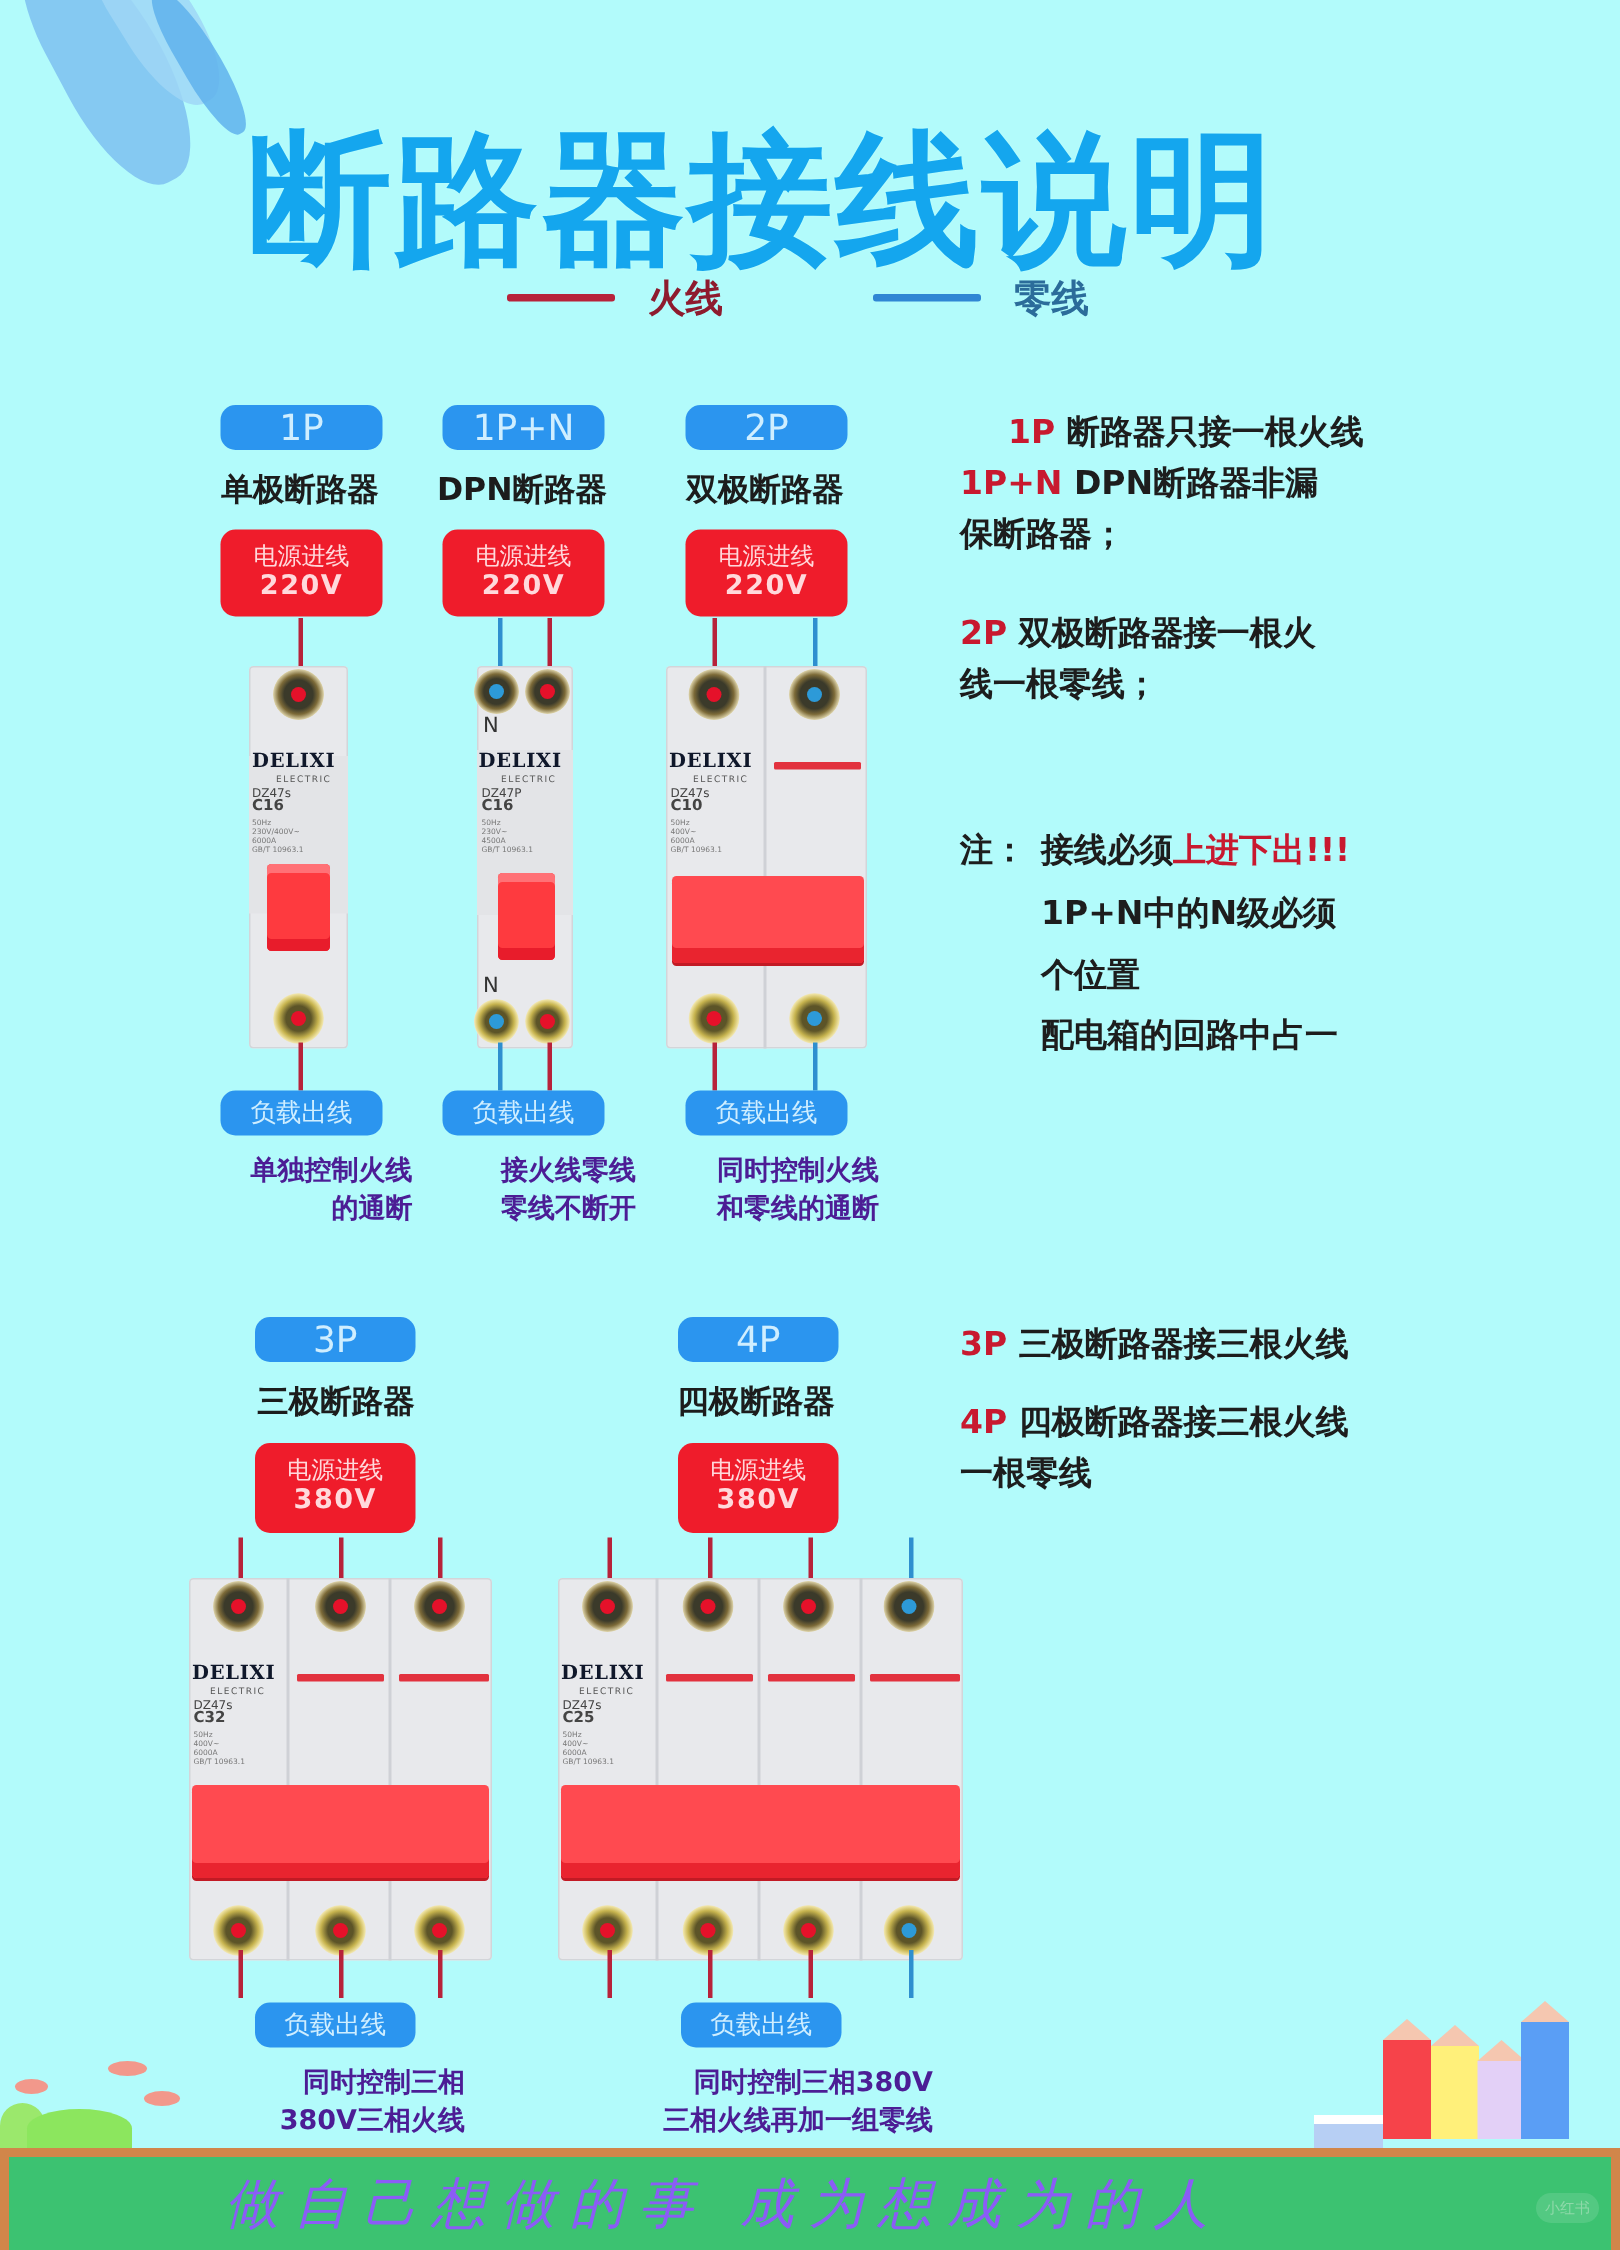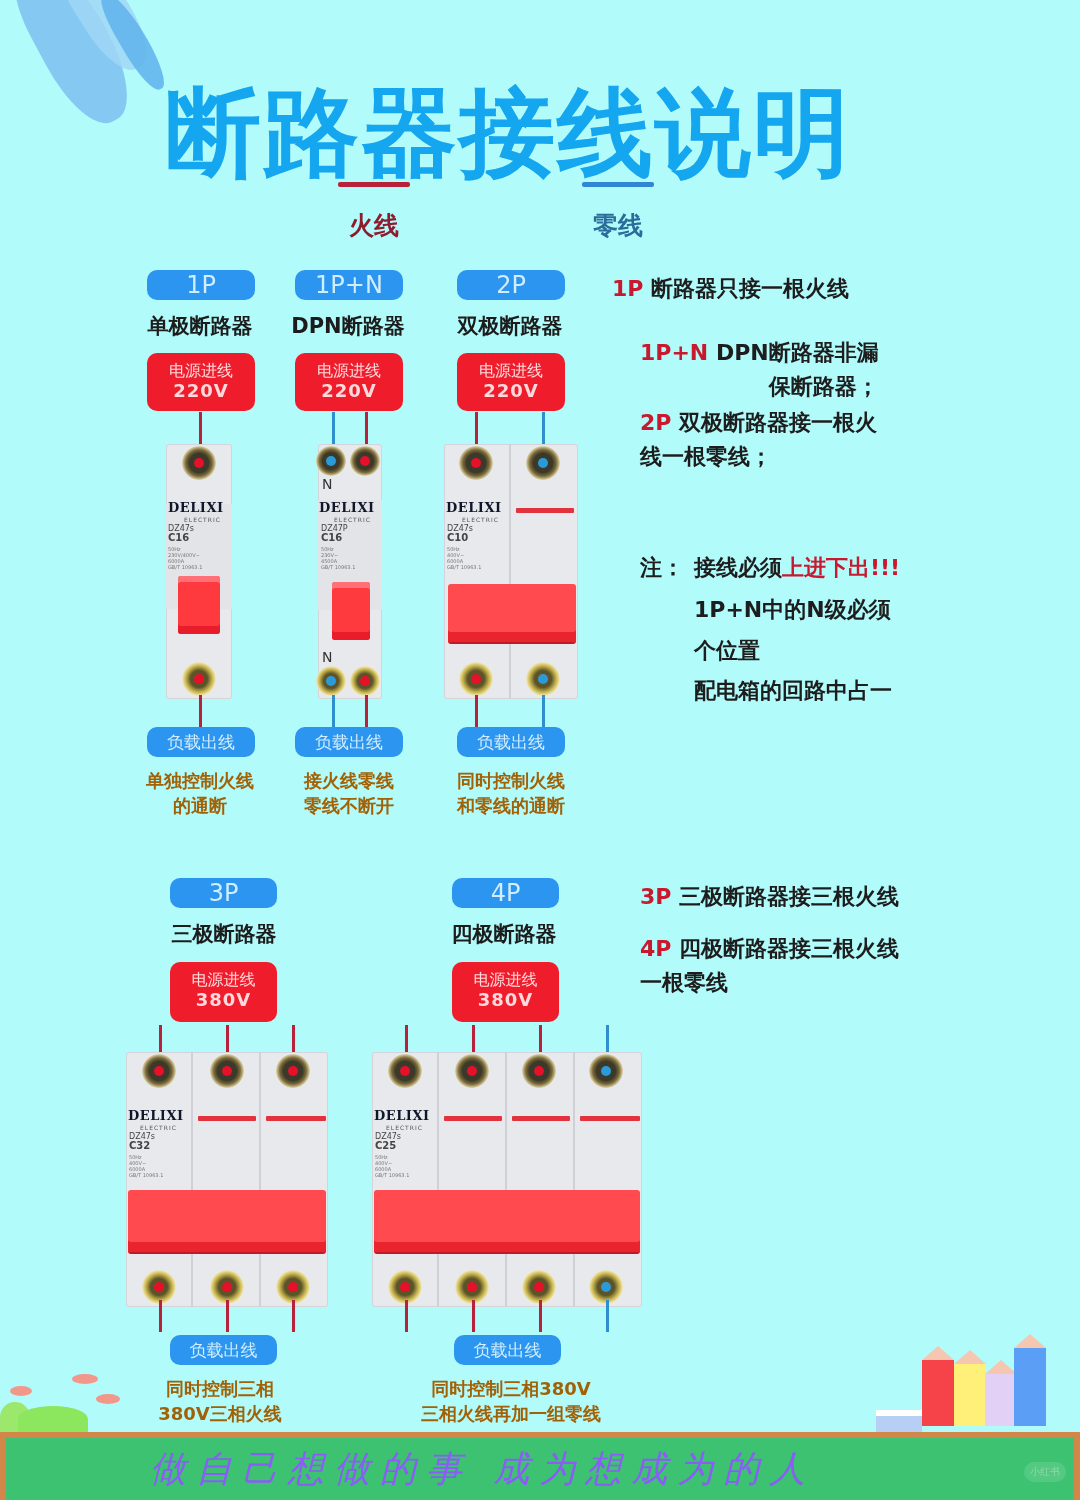--- a/index.html
+++ b/index.html
@@ -14,37 +14,37 @@
 
   
   .brush { position: absolute; transform-origin: top left; border-radius: 40% 60% 50% 50%; opacity: .85; }
 
   .main-title {
     position: absolute; left: 165px; top: 70px; width: 720px;
     font-size: 96px; font-weight: bold; color: #14a6ee; letter-spacing: 2px;
     text-shadow: 0 0 2px #bff;
     white-space: nowrap;
   }
-  .legend { position: absolute; top: 182px; display: flex; align-items: center; gap: 22px; font-size: 25px; font-weight: bold; flex-direction: column; }
+  .legend { position: absolute; top: 182px; display: flex; align-items: center; gap: 22px; font-size: 25px; font-weight: bold; }
   .legend .line { width: 72px; height: 5px; border-radius: 2px; }
 
   .pill {
     position: absolute; height: 30px; border-radius: 10px;
     background: #2b95ef; color: #cfeeff;
     font-size: 24px; text-align: center; line-height: 30px;
     font-family: "DejaVu Sans", sans-serif;
   }
   .pill.small { font-size: 17px; }
   .type-name { position: absolute; font-size: 21px; font-weight: bold; text-align: center; color: #1c1c1c; white-space: nowrap; }
   .supply {
     position: absolute; background: #ef1c2b; border-radius: 10px;
     color: #ffd9dc; text-align: center; font-size: 16px; line-height: 20px; padding-top: 8px;
   }
   .supply .v { font-size: 18px; font-weight: bold; letter-spacing: 1px; }
-  .caption { position: absolute; text-align: center; color: #a16207; font-size: 18px; font-weight: bold; line-height: 25px; white-space: nowrap; }
+  .caption { position: absolute; text-align: right; color: #4c1d95; font-size: 18px; font-weight: bold; line-height: 25px; white-space: nowrap; }
 
   .wire { position: absolute; width: 3px; }
   .wire.red { background: #b7223a; }
   .wire.blue { background: #2e8fcf; }
 
   
   .breaker { position: absolute; background: #e8e9ec; border-radius: 3px; box-shadow: inset 0 0 0 1px #d3d5d9; }
   .pole { position: absolute; top: 0; bottom: 0; border-right: 2px solid #cfd1d6; }
   .pole:last-child { border-right: none; }
   .terminal {
@@ -195,24 +195,24 @@
     </div>
 </div>
 <div class="wire red" style="left:475px;top:695px;height:32px;"></div>
 <div class="wire blue" style="left:542px;top:695px;height:32px;"></div>
 <div class="pill small" style="left:457px;top:727px;width:108px;">负载出线</div>
 <div class="caption" style="left:436px;top:768px;width:150px;">
   <div>同时控制火线</div>
     <div>和零线的通断</div>
 </div>
 
-<div class="desc" style="left:612px;top:272px;">
+<div class="desc" style="left:672px;top:272px;">
   <span class="hl">1P</span> <span>断路器只接一根火线</span>
 </div>
-<div class="desc" style="left:640px;top:336px;text-align:right;">
+<div class="desc" style="left:640px;top:306px;">
   <span class="hl">1P+N</span> <span>DPN断路器非漏</span><br><span>保断路器；</span>
 </div>
 <div class="desc" style="left:640px;top:406px;">
   <span class="hl">2P</span> <span>双极断路器接一根火</span><br><span>线一根零线；</span>
 </div>
 
 <div class="desc" style="left:640px;top:551px;">注：</div>
 <div class="desc" style="left:694px;top:551px;">
   <span>接线必须</span><span class="hl">上进下出!!!</span>
 </div>

